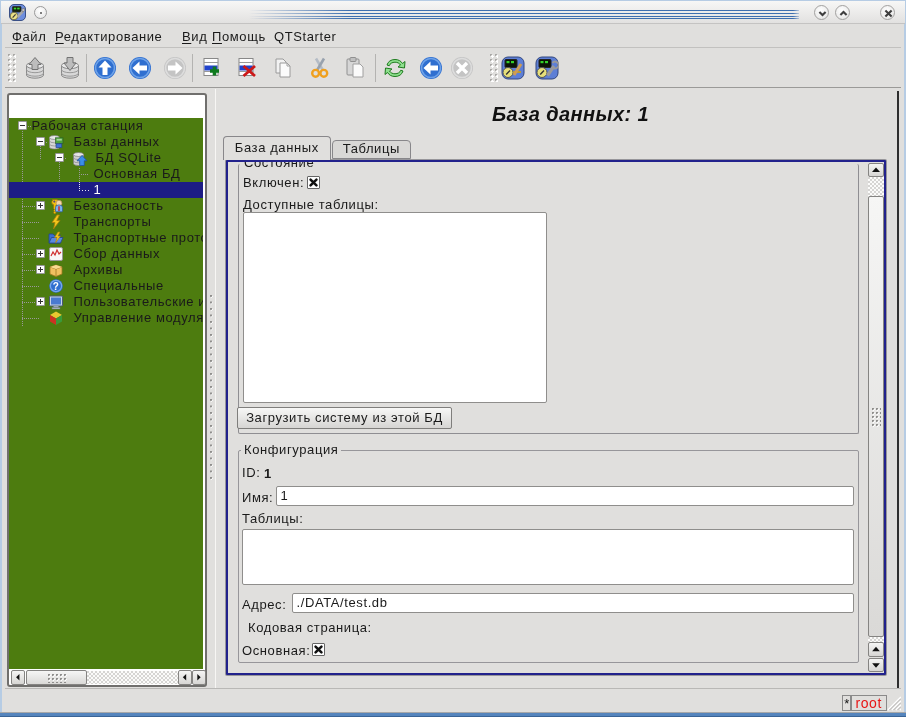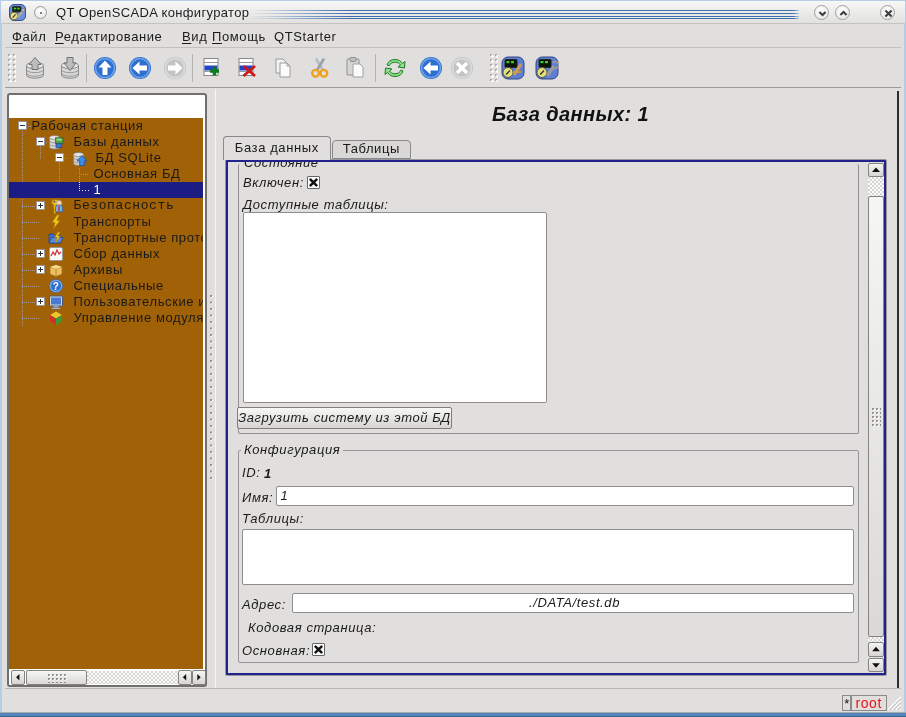--- a/index.html
+++ b/index.html
@@ -38,21 +38,21 @@
   background-image:radial-gradient(circle at 1.5px 1.5px, #ffffff 1px, rgba(0,0,0,0) 1.2px), radial-gradient(circle at 0.5px 0.5px, #a9a8a6 1px, rgba(0,0,0,0) 1.2px);
   background-size:5px 5px; background-position:1px 1px, 0 0; }
 
 #main { position:absolute; left:5px; top:89px; right:5px; bottom:29px; background:#e0dfdd; }
 
 #tree { position:absolute; left:1.5px; top:4px; width:200px; bottom:1px;
   background:#ffffff; border:2px solid #706f6d; border-radius:3px; }
 #treehdr { position:absolute; left:-0.5px; top:-0.5px; right:-0.5px; height:21.5px;
   background:linear-gradient(#fafaf9,#dcdbd9); border-bottom:1px solid #a8a7a5;
   font-size:13px; line-height:23px; padding-left:6px; color:#111; }
-#treebody { position:absolute; left:0; top:22px; right:2px; bottom:16px; overflow:hidden; background:#a16207; }
+#treebody { position:absolute; left:0; top:22px; right:2px; bottom:16px; overflow:hidden; background:#4d7c0f; }
 .trow { position:absolute; left:0; height:16px; line-height:16px; font-size:13px; white-space:nowrap; }
 .tsel { position:absolute; left:0; right:0; height:16px; background:#1c1c85; }
 .texp { position:absolute; width:9px; height:9px; border:1px solid #97969a; background:#fdfdfd; border-radius:1px; }
 .texp::before { content:''; position:absolute; left:1px; top:3px; width:5px; height:1px; background:#333; }
 .texp.plus::after { content:''; position:absolute; left:3px; top:1px; width:1px; height:5px; background:#333; }
 .ticon { position:absolute; width:16px; height:16px; }
 .vdots { position:absolute; width:1px; background:repeating-linear-gradient(to bottom,#9a9a9a 0 1px,rgba(0,0,0,0) 1px 2px); }
 .hdots { position:absolute; height:1px; background:repeating-linear-gradient(to right,#9a9a9a 0 1px,rgba(0,0,0,0) 1px 2px); }
 .vdots.w { background:repeating-linear-gradient(to bottom,#e8e8f4 0 1px,rgba(0,0,0,0) 1px 2px); }
 .hdots.w { background:repeating-linear-gradient(to right,#e8e8f4 0 1px,rgba(0,0,0,0) 1px 3px); }
@@ -61,21 +61,21 @@
 .grip { position:absolute; background-image:radial-gradient(circle at 0.8px 0.8px,#8f8e8c 0.9px,rgba(0,0,0,0) 1.1px),radial-gradient(circle at 1.6px 1.6px,#ffffff 0.9px,rgba(0,0,0,0) 1.1px); background-size:4px 4px; }
 
 #splitter { position:absolute; left:203px; top:0; width:12px; bottom:0; }
 
 #rpanel { position:absolute; left:213px; top:0; right:0; bottom:0; }
 #rtitle { position:absolute; left:11px; top:14px; width:100%; text-align:center;
   font-size:20px; font-weight:bold; font-style:italic; color:#111; letter-spacing:0.4px; }
 .tab { position:absolute; border:1px solid #88878a; border-bottom:none;
   border-radius:4px 4px 0 0; font-size:13px; text-align:center; }
 #scrollframe { position:absolute; left:8px; top:71px; right:15px; bottom:13.5px;
-  border:2px solid #22228c; background:#e0dfdd; border-radius:1px; box-shadow:0 0 0 1px #97969a;font-style:italic; }
+  border:2px solid #22228c; background:#e0dfdd; border-radius:1px; box-shadow:0 0 0 1px #97969a; }
 #scontent { position:absolute; left:0; top:0; right:17px; bottom:0; overflow:hidden; }
 
 .gbox { position:absolute; border:1px solid #97969a; border-radius:2px; }
 .field { position:absolute; background:#fff; border:1px solid #8f8e8c; border-radius:2px;
   font-size:13px; padding-left:4px; }
 .lbl { position:absolute; font-size:13px; color:#1a1a1a; white-space:nowrap; }
 .cbox { position:absolute; width:13px; height:13px; background:#fff; border:1px solid #666; border-radius:1px; }
 .btn { position:absolute; background:linear-gradient(#f7f7f6,#d6d5d3); border:1px solid #7f7e7c;
   border-radius:2px; font-size:13px; text-align:center; }
 
@@ -98,21 +98,20 @@
       <rect x="0.5" y="0.5" width="16" height="16" rx="4.5" fill="#6e8ede" stroke="#3a5088"></rect>
       <rect x="3.5" y="2.5" width="8.5" height="5.5" rx="0.8" fill="#13240c" stroke="#2a2a2a" stroke-width="0.8"></rect>
       <rect x="4.8" y="3.7" width="2.4" height="1.7" fill="#3ad830"></rect>
       <rect x="8.2" y="3.7" width="2.4" height="1.7" fill="#3ad830"></rect>
       <circle cx="5" cy="12" r="3.8" fill="#ece387" stroke="#5a5a32" stroke-width="0.8"></circle>
       <path d="M3.6 13.6 L6.6 10.4" stroke="#3a3a3a" stroke-width="1.2"></path>
       <path d="M8.4 13.2 L14 7.2" stroke="#a8a8a8" stroke-width="2.6"></path>
       <path d="M12.4 5.4 l3 -1.2 l0.4 2.2 l-2 1.8 z" fill="#c4c4c4" stroke="#6a6a6a" stroke-width="0.6"></path>
     </svg>
     <div id="sticky"></div>
-    <div id="wtitle" style="left:55px;">QT OpenSCADA конфигуратор</div>
     <div class="wbtn" style="left:813px;">
         <svg width="13" height="13" viewBox="0 0 13 13">
           <path d="M3.4 5 L6.5 8 L9.6 5" fill="none" stroke="#3e3e3e" stroke-width="2.1"></path>
         </svg>
       </div>
     <div class="wbtn" style="left:834px;">
         <svg width="13" height="13" viewBox="0 0 13 13">
           <path d="M3.4 8 L6.5 5 L9.6 8" fill="none" stroke="#3e3e3e" stroke-width="2.1"></path>
         </svg>
       </div>
@@ -248,21 +247,21 @@
         <div class="hdots" style="left:13px; top:184px; width:18px;"></div>
         <div class="hdots" style="left:13px; top:200px; width:18px;"></div>
         <div class="tsel" style="top:64px;"></div>
         <div class="vdots w" style="left:70.5px; top:64px; height:9px;"></div>
         <div class="hdots w" style="left:70.5px; top:72px; width:10px;"></div>
         <div class="trow" style="top:0;  left:23px;">Рабочая станция</div>
         <div class="trow" style="top:16px; left:65px;">Базы данных</div>
         <div class="trow" style="top:32px; left:87px;">БД SQLite</div>
         <div class="trow" style="top:48px; left:85px;">Основная БД</div>
         <div class="trow" style="top:64px; left:85px; color:#fff;">1</div>
-        <div class="trow" style="top:80px; left:65px;font-family:Liberation Mono, monospace;">Безопасность</div>
+        <div class="trow" style="top:80px; left:65px;">Безопасность</div>
         <div class="trow" style="top:96px; left:65px;">Транспорты</div>
         <div class="trow" style="top:112px; left:65px;">Транспортные протоколы</div>
         <div class="trow" style="top:128px; left:65px;">Сбор данных</div>
         <div class="trow" style="top:144px; left:65px;">Архивы</div>
         <div class="trow" style="top:160px; left:65px;">Специальные</div>
         <div class="trow" style="top:176px; left:65px;">Пользовательские интерфейсы</div>
         <div class="trow" style="top:192px; left:65px;">Управление модулями</div>
         <div class="texp" style="left:9px;  top:3px;"></div>
         <div class="texp" style="left:27px; top:19px;"></div>
         <div class="texp" style="left:46px; top:35px;"></div>
@@ -363,21 +362,21 @@
           <div class="btn" style="left:9px; top:245px; width:215px; height:22px; line-height:20px;">Загрузить систему из этой БД</div>
           <div class="gbox" style="left:9.5px; top:288px; width:621.5px; height:213px;"></div>
           <div class="lbl" style="left:13px; top:280px; background:#e0dfdd; padding:0 3px;">Конфигурация</div>
           <div class="lbl" style="left:14px; top:303px;">ID:</div>
           <div class="lbl" style="left:36px; top:303.5px; font-weight:bold;">1</div>
           <div class="lbl" style="left:14px; top:328px;">Имя:</div>
           <div class="field" style="left:47.5px; top:324px; width:578px; height:20px; line-height:17px;">1</div>
           <div class="lbl" style="left:14px; top:349px;">Таблицы:</div>
           <div class="field" style="left:13.5px; top:367px; width:612px; height:56px;"></div>
           <div class="lbl" style="left:14px; top:435px;">Адрес:</div>
-          <div class="field" style="left:63.5px; top:431px; width:562px; height:20px; line-height:17px;text-align:center;">./DATA/test.db</div>
+          <div class="field" style="left:63.5px; top:431px; width:562px; height:20px; line-height:17px;">./DATA/test.db</div>
           <div class="lbl" style="left:20px; top:458px;">Кодовая страница:</div>
           <div class="lbl" style="left:14px; top:481px;">Основная:</div>
           <svg class="cbox" style="left:84px; top:480.5px;" viewBox="0 0 13 13">
               <path d="M3 3 L10 10 M10 3 L3 10" stroke="#111" stroke-width="3" stroke-linecap="round" fill="none"></path>
             </svg>
         </div>
         <div id="vscroll" style="position:absolute; right:0.5px; top:0; bottom:0; width:16px;">
           <div class="sbbtn" style="left:0; top:1px; width:16px; height:14px;"><svg width="14" height="12" viewBox="0 0 14 12">
                 <path d="M3 8 L7 3.5 L11 8 Z" fill="#111"></path>
               </svg></div>

